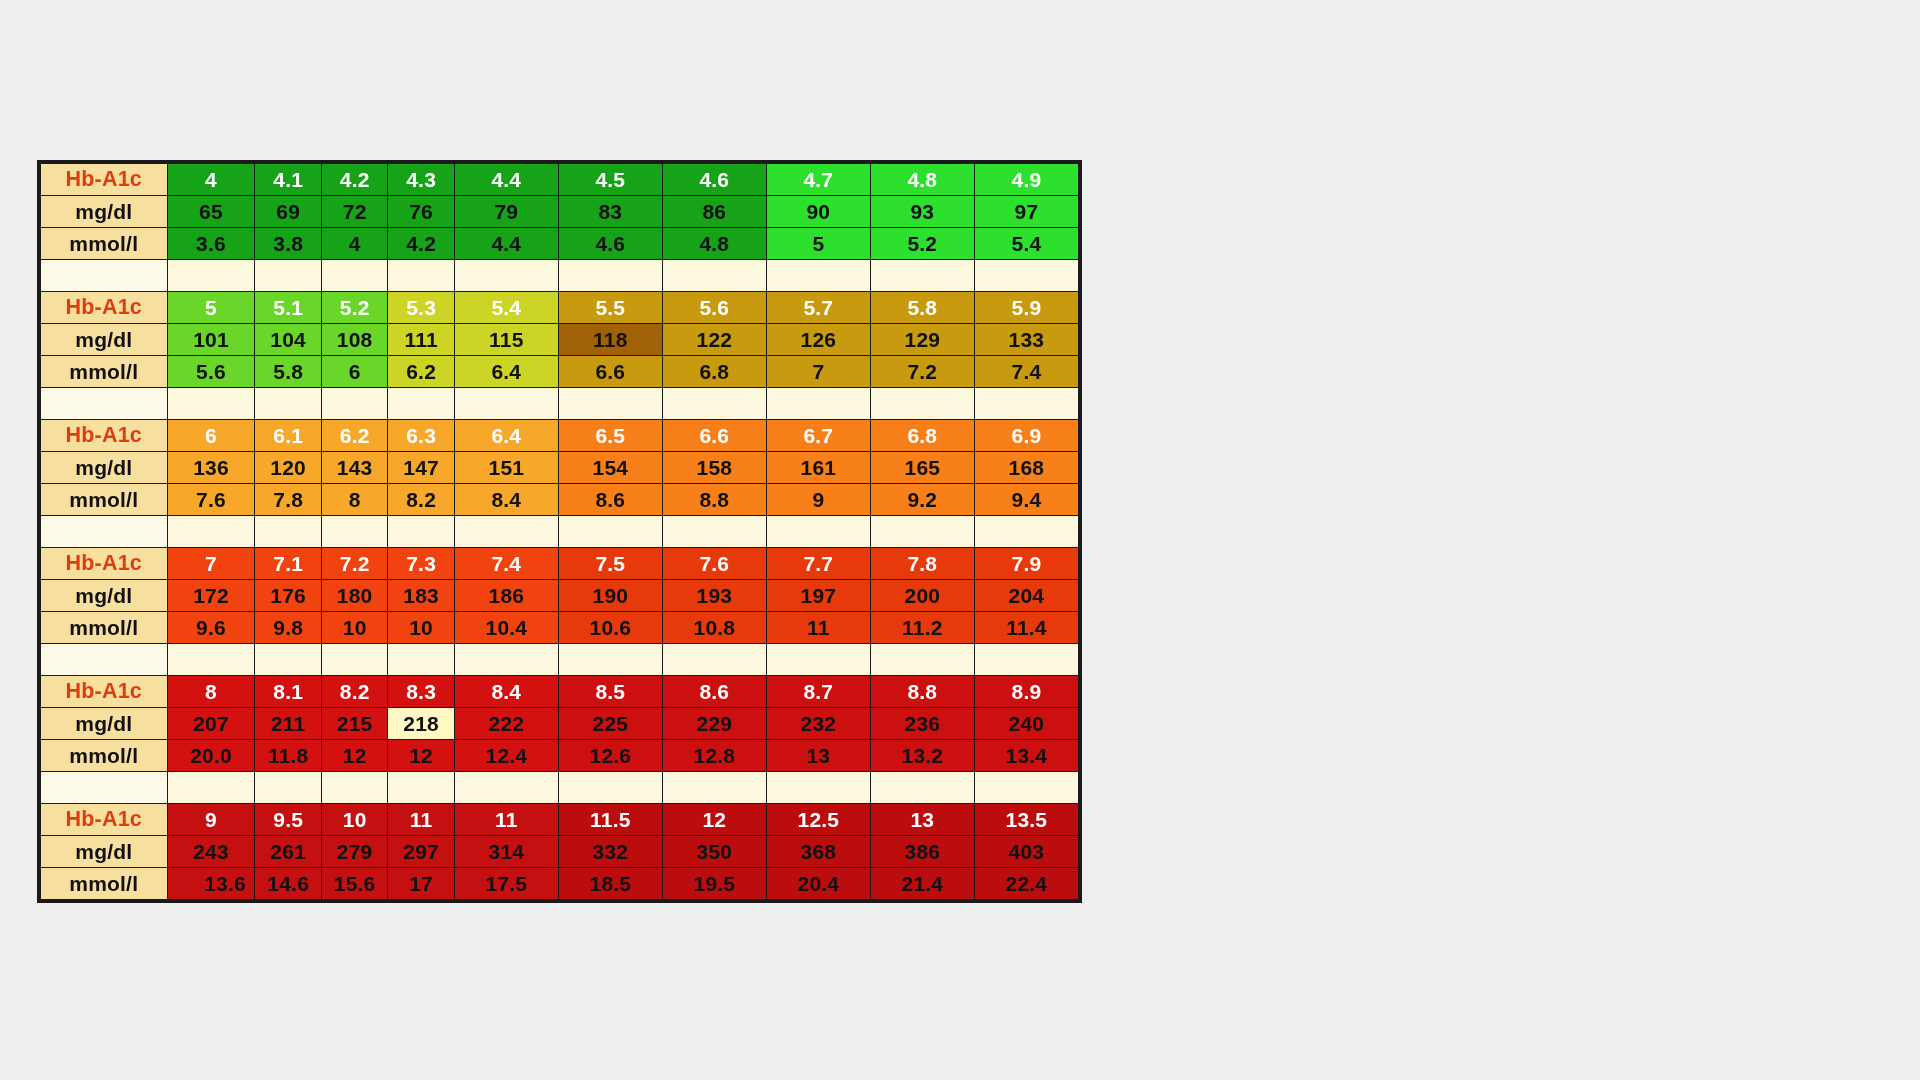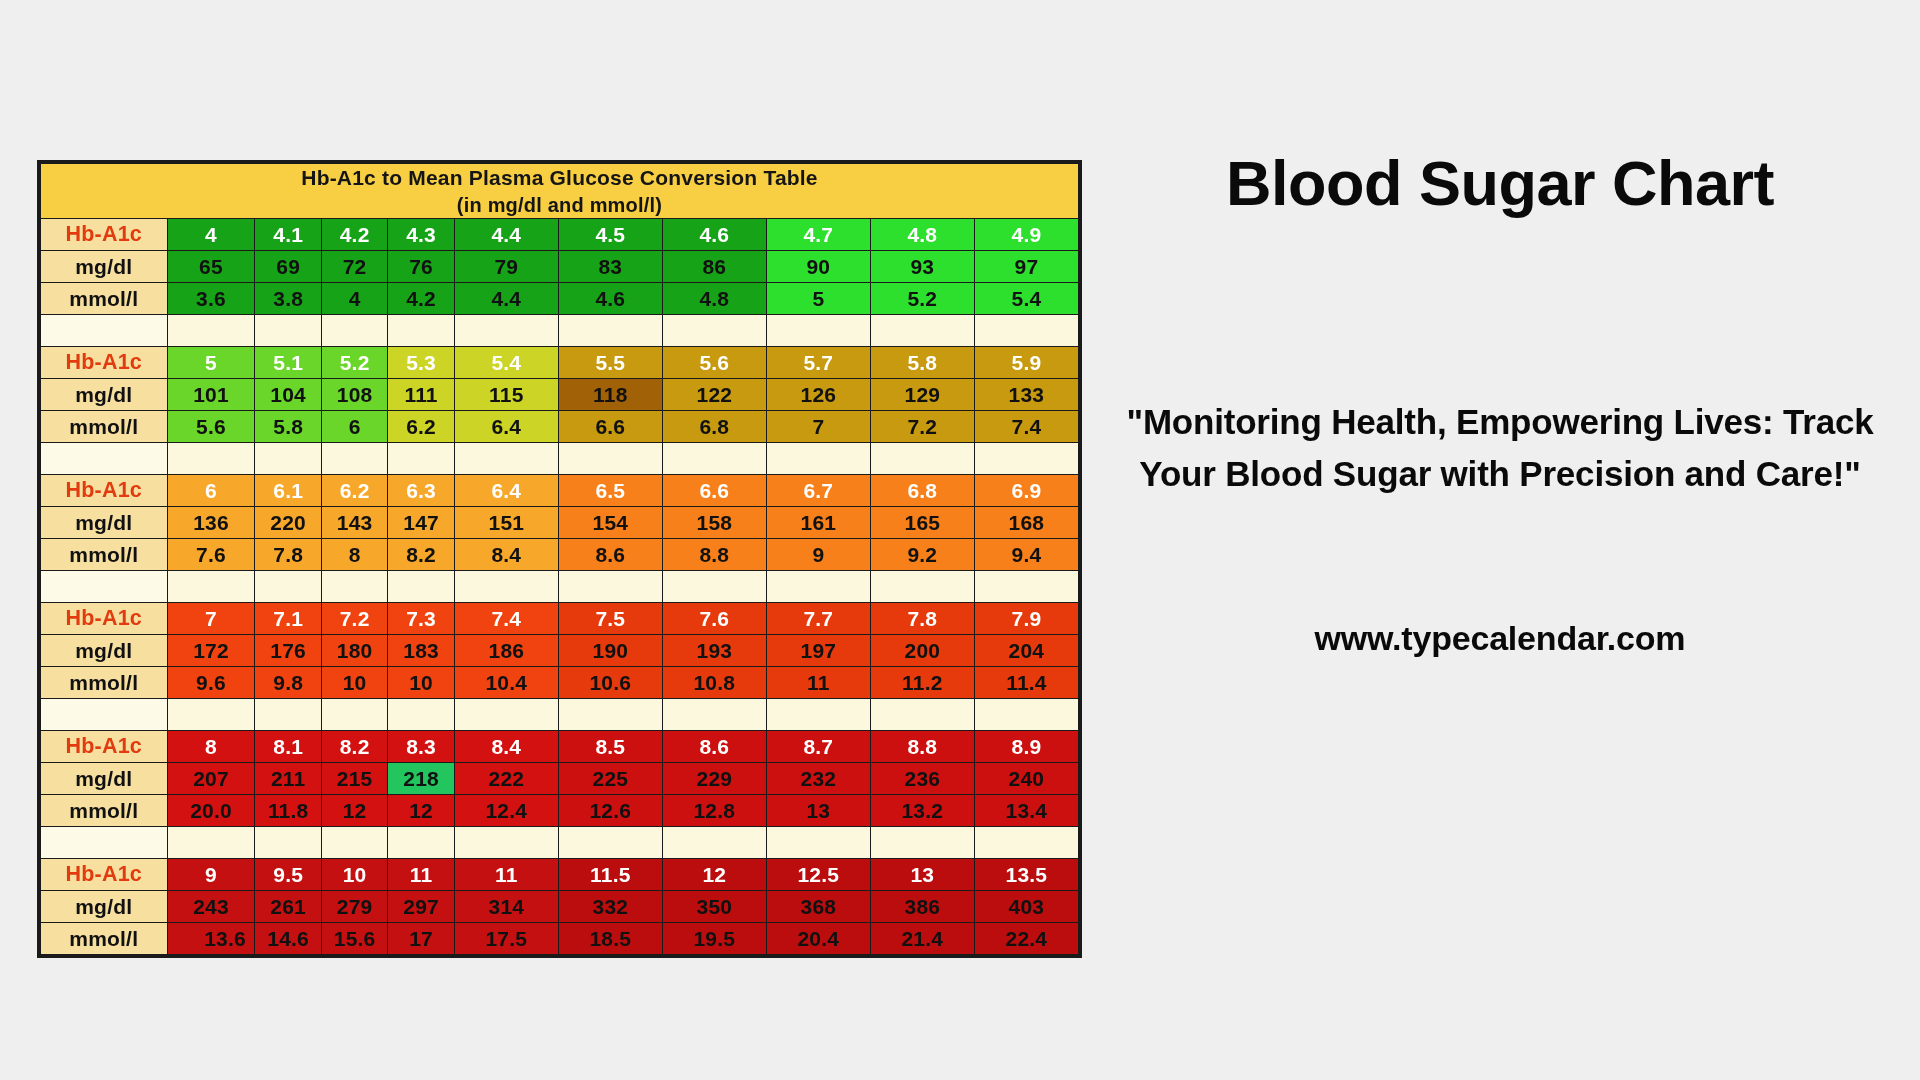--- a/index.html
+++ b/index.html
@@ -107,23 +107,20 @@
           <col style="width:62px">
           <col style="width:97px">
           <col style="width:97px">
           <col style="width:97px">
           <col style="width:97px">
           <col style="width:97px">
           <col style="width:97px">
         </colgroup>
       <tbody id="table-body">
           <tr>
-            <td class="title-cell" colspan="11"><span>Hb-A1c to Mean Plasma Glucose Conversion Table</span><span class="t2">(in mg/dl and mmol/l)</span></td>
-          </tr>
-          <tr>
             <td class="lab a1c">Hb-A1c</td>
             <td style="background:#17a317;color:#ffffff;">4</td>
             <td style="background:#17a317;color:#ffffff;">4.1</td>
             <td style="background:#17a317;color:#ffffff;">4.2</td>
             <td style="background:#17a317;color:#ffffff;">4.3</td>
             <td style="background:#17a317;color:#ffffff;">4.4</td>
             <td style="background:#17a317;color:#ffffff;">4.5</td>
             <td style="background:#17a317;color:#ffffff;">4.6</td>
             <td style="background:#2ee02e;color:#ffffff;">4.7</td>
             <td style="background:#2ee02e;color:#ffffff;">4.8</td>
@@ -229,21 +226,21 @@
             <td style="background:#f7a82a;color:#ffffff;">6.4</td>
             <td style="background:#f7801a;color:#ffffff;">6.5</td>
             <td style="background:#f7801a;color:#ffffff;">6.6</td>
             <td style="background:#f7801a;color:#ffffff;">6.7</td>
             <td style="background:#f7801a;color:#ffffff;">6.8</td>
             <td style="background:#f7801a;color:#ffffff;">6.9</td>
           </tr>
           <tr>
             <td class="lab">mg/dl</td>
             <td style="background:#f7a82a;color:#111111;">136</td>
-            <td style="background:#f7a82a;color:#111111;">220</td>
+            <td style="background:#f7a82a;color:#111111;">120</td>
             <td style="background:#f7a82a;color:#111111;">143</td>
             <td style="background:#f7a82a;color:#111111;">147</td>
             <td style="background:#f7a82a;color:#111111;">151</td>
             <td style="background:#f7801a;color:#111111;">154</td>
             <td style="background:#f7801a;color:#111111;">158</td>
             <td style="background:#f7801a;color:#111111;">161</td>
             <td style="background:#f7801a;color:#111111;">165</td>
             <td style="background:#f7801a;color:#111111;">168</td>
           </tr>
           <tr>
@@ -335,21 +332,21 @@
             <td style="background:#cc0f0f;color:#ffffff;">8.6</td>
             <td style="background:#cc0f0f;color:#ffffff;">8.7</td>
             <td style="background:#cc0f0f;color:#ffffff;">8.8</td>
             <td style="background:#cc0f0f;color:#ffffff;">8.9</td>
           </tr>
           <tr>
             <td class="lab">mg/dl</td>
             <td style="background:#d41111;color:#111111;">207</td>
             <td style="background:#d41111;color:#111111;">211</td>
             <td style="background:#d41111;color:#111111;">215</td>
-            <td style="background:#22c55e;color:#111111;">218</td>
+            <td style="background:#fef9c3;color:#111111;">218</td>
             <td style="background:#d41111;color:#111111;">222</td>
             <td style="background:#cc0f0f;color:#111111;">225</td>
             <td style="background:#cc0f0f;color:#111111;">229</td>
             <td style="background:#cc0f0f;color:#111111;">232</td>
             <td style="background:#cc0f0f;color:#111111;">236</td>
             <td style="background:#cc0f0f;color:#111111;">240</td>
           </tr>
           <tr>
             <td class="lab">mmol/l</td>
             <td style="background:#d41111;color:#111111;">20.0</td>
@@ -412,19 +409,14 @@
             <td style="background:#bb0d0d;color:#111111;">18.5</td>
             <td style="background:#bb0d0d;color:#111111;">19.5</td>
             <td style="background:#bb0d0d;color:#111111;">20.4</td>
             <td style="background:#bb0d0d;color:#111111;">21.4</td>
             <td style="background:#bb0d0d;color:#111111;">22.4</td>
           </tr>
         </tbody>
     </table>
   </div>
 
-  <div class="right">
-    <div class="headline">Blood Sugar Chart</div>
-    <div class="quote">"Monitoring Health, Empowering Lives: Track Your Blood Sugar with Precision and Care!"</div>
-    <div class="url">www.typecalendar.com</div>
-  </div>
 
 </div>
 
 </body></html>

